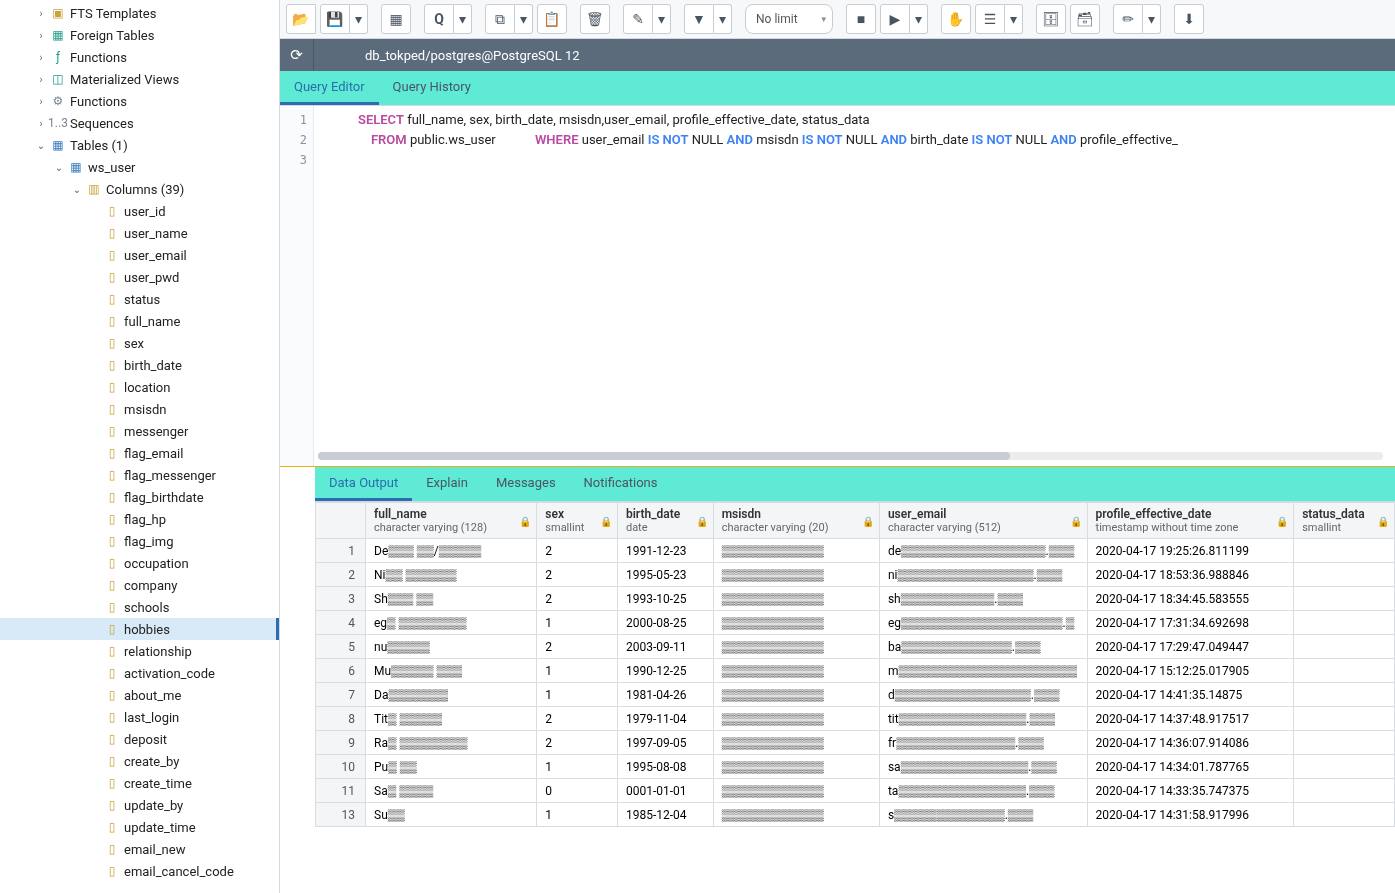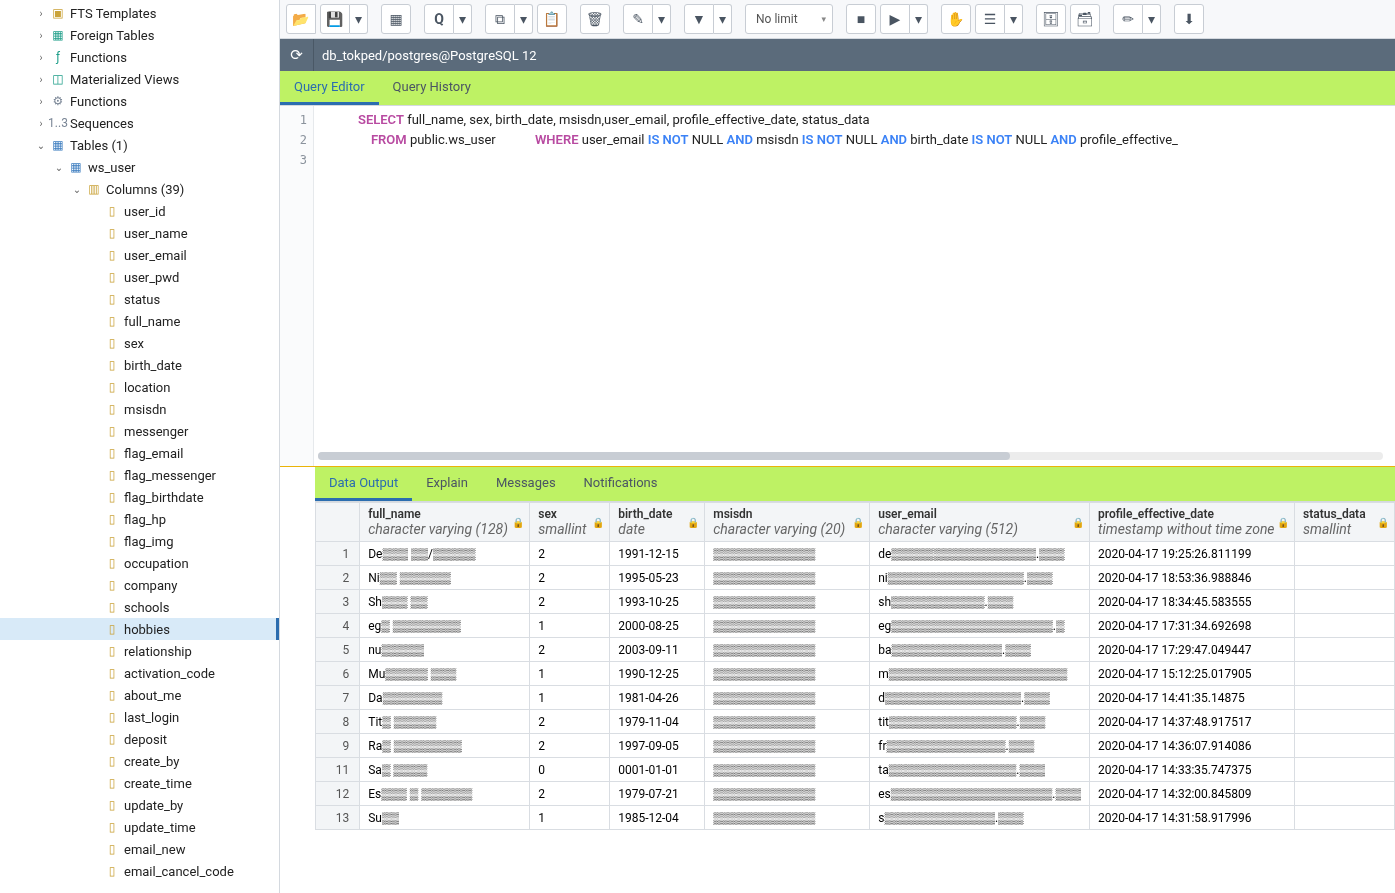--- a/index.html
+++ b/index.html
@@ -24,30 +24,30 @@
 
 .main { flex: 1; display: flex; flex-direction: column; overflow: hidden; }
 
 
 .toolbar { display: flex; align-items: center; gap: 4px; padding: 4px 6px; background: #f7f8fa; border-bottom: 1px solid #d4d9df; flex-wrap: nowrap; }
 .tbtn { min-width: 30px; height: 30px; border: 1px solid #c8cdd4; border-radius: 3px; background: #fff; display: inline-flex; align-items: center; justify-content: center; cursor: pointer; color: #4a5562; font-size: 14px; }
 .tbtn.sm { min-width: 18px; border-left: 0; border-top-left-radius:0;border-bottom-left-radius:0; }
 .btn-pair{display:inline-flex}
 .btn-pair .tbtn:first-child{border-top-right-radius:0;border-bottom-right-radius:0}
 .tsep { width: 1px; height: 26px; background: transparent; margin: 0 2px; }
-.tbtn.wide { min-width: 88px; padding: 0 20px 0 10px; justify-content: flex-start; font-size: 12px; color: #555; position:relative; }
+.tbtn.wide { min-width: 88px; padding: 0 20px 0 10px; justify-content: flex-start; font-size: 12px; color: #555; position:relative;border-radius:8px; }
 .tbtn.wide::after{content:"▾";position:absolute;right:6px;font-size:9px;color:#888}
 
 
 .titlebar { display: flex; align-items: center; height: 32px; background: #5b6b7b; color: #fff; font-size: 13px; }
 .titlebar .tic { width: 34px; display: flex; align-items: center; justify-content: center; font-size: 15px; border-right: 1px solid #4a5866; height: 100%; }
-.titlebar .ttext { padding-left: 8px; }
-
-
-.tabs { display: flex; border-bottom: 1px solid #d4d9df; background: #bef264; }
+.titlebar .ttext { padding-left: 8px; margin-left: 43px; }
+
+
+.tabs { display: flex; border-bottom: 1px solid #d4d9df; background: #5eead4; }
 .tab { padding: 8px 14px; font-size: 13px; color: #4b5563; cursor: pointer; border-bottom: 3px solid transparent; }
 .tab.active { color: #2b6daf; border-bottom-color: #2b6daf; }
 
 
 .editor { flex: 0 0 auto; display: flex; background: #fff; position: relative; height: 360px; }
 .gutter { width: 34px; background: #fafbfc; border-right: 1px solid #e6e9ec; padding-top: 4px; }
 .gline { height: 20px; line-height: 20px; text-align: right; padding-right: 6px; color: #8a929c; font-family: Menlo, Consolas, monospace; font-size: 12px; }
 .code { flex: 1; padding: 4px 8px; font-family: Menlo, Consolas, monospace; font-size: 13px; line-height: 20px; white-space: pre; overflow: hidden; color: #222; }
 .kw { color: #b84aa1; font-weight: 600; margin-left: 36px; }
 .kw2 { color: #3b82f6; font-weight: 600; }
@@ -55,21 +55,21 @@
 .ed-scroll .track { background: #ececec; height: 8px; border-radius: 4px; position: relative; }
 .ed-scroll .thumb { position: absolute; left: 0; width: 65%; top:0; bottom:0; background: #c8cdd4; border-radius: 4px; }
 
 
 .results { flex: 1; display: flex; flex-direction: column; border-top: 1px solid #eab308; overflow: hidden; padding-left: 35px; }
 .grid-wrap { flex: 1; overflow: auto; }
 table.grid { border-collapse: collapse; width: 100%; font-size: 12px; }
 table.grid th, table.grid td { border: 1px solid #d9dde2; padding: 0 8px; height: 24px; text-align: left; vertical-align: middle; background:#fff; }
 table.grid th { background: #f3f5f7; position: relative; padding: 4px 18px 4px 8px; height: auto; }
 th .colname { font-weight: 600; color: #333; }
-th .coltype { font-weight: 400; color: #666; font-size: 14px; font-style: italic; }
+th .coltype { font-weight: 400; color: #666; font-size: 11px; }
 th .lock { position: absolute; right: 4px; top: 50%; transform: translateY(-50%); font-size: 10px; color: #666; }
 .rownum { text-align: right !important; background: #f3f5f7 !important; color: #555; width: 50px; padding-right: 10px !important; }
 .th-rownum { background:#f3f5f7 !important; width:50px; }
 td.num { text-align: right; }
 </style>
 </head>
 <body>
 
 <div class="app">
 
@@ -413,21 +413,21 @@
                   <div class="coltype">smallint</div>
                   <span class="lock">🔒</span>
                 </th>
               </tr>
             </thead>
           <tbody id="grid-body">
               <tr>
                 <td class="rownum">1</td>
                 <td>De▒▒▒ ▒▒/▒▒▒▒▒</td>
                 <td class="num">2</td>
-                <td>1991-12-15</td>
+                <td>1991-12-23</td>
                 <td>▒▒▒▒▒▒▒▒▒▒▒▒</td>
                 <td>de▒▒▒▒▒▒▒▒▒▒▒▒▒▒▒▒▒.▒▒▒</td>
                 <td>2020-04-17 19:25:26.811199</td>
                 <td class="num"></td>
               </tr>
               <tr>
                 <td class="rownum">2</td>
                 <td>Ni▒▒ ▒▒▒▒▒▒</td>
                 <td class="num">2</td>
                 <td>1995-05-23</td>
@@ -500,37 +500,37 @@
                 <td class="rownum">9</td>
                 <td>Ra▒ ▒▒▒▒▒▒▒▒</td>
                 <td class="num">2</td>
                 <td>1997-09-05</td>
                 <td>▒▒▒▒▒▒▒▒▒▒▒▒</td>
                 <td>fr▒▒▒▒▒▒▒▒▒▒▒▒▒▒.▒▒▒</td>
                 <td>2020-04-17 14:36:07.914086</td>
                 <td class="num"></td>
               </tr>
               <tr>
+                <td class="rownum">10</td>
+                <td>Pu▒ ▒▒</td>
+                <td class="num">1</td>
+                <td>1995-08-08</td>
+                <td>▒▒▒▒▒▒▒▒▒▒▒▒</td>
+                <td>sa▒▒▒▒▒▒▒▒▒▒▒▒▒▒▒.▒▒▒</td>
+                <td>2020-04-17 14:34:01.787765</td>
+                <td class="num"></td>
+              </tr>
+              <tr>
                 <td class="rownum">11</td>
                 <td>Sa▒ ▒▒▒▒</td>
                 <td class="num">0</td>
                 <td>0001-01-01</td>
                 <td>▒▒▒▒▒▒▒▒▒▒▒▒</td>
                 <td>ta▒▒▒▒▒▒▒▒▒▒▒▒▒▒▒.▒▒▒</td>
                 <td>2020-04-17 14:33:35.747375</td>
-                <td class="num"></td>
-              </tr>
-              <tr>
-                <td class="rownum">12</td>
-                <td>Es▒▒▒ ▒ ▒▒▒▒▒▒</td>
-                <td class="num">2</td>
-                <td>1979-07-21</td>
-                <td>▒▒▒▒▒▒▒▒▒▒▒▒</td>
-                <td>es▒▒▒▒▒▒▒▒▒▒▒▒▒▒▒▒▒▒▒.▒▒▒</td>
-                <td>2020-04-17 14:32:00.845809</td>
                 <td class="num"></td>
               </tr>
               <tr>
                 <td class="rownum">13</td>
                 <td>Su▒▒</td>
                 <td class="num">1</td>
                 <td>1985-12-04</td>
                 <td>▒▒▒▒▒▒▒▒▒▒▒▒</td>
                 <td>s▒▒▒▒▒▒▒▒▒▒▒▒▒.▒▒▒</td>
                 <td>2020-04-17 14:31:58.917996</td>

